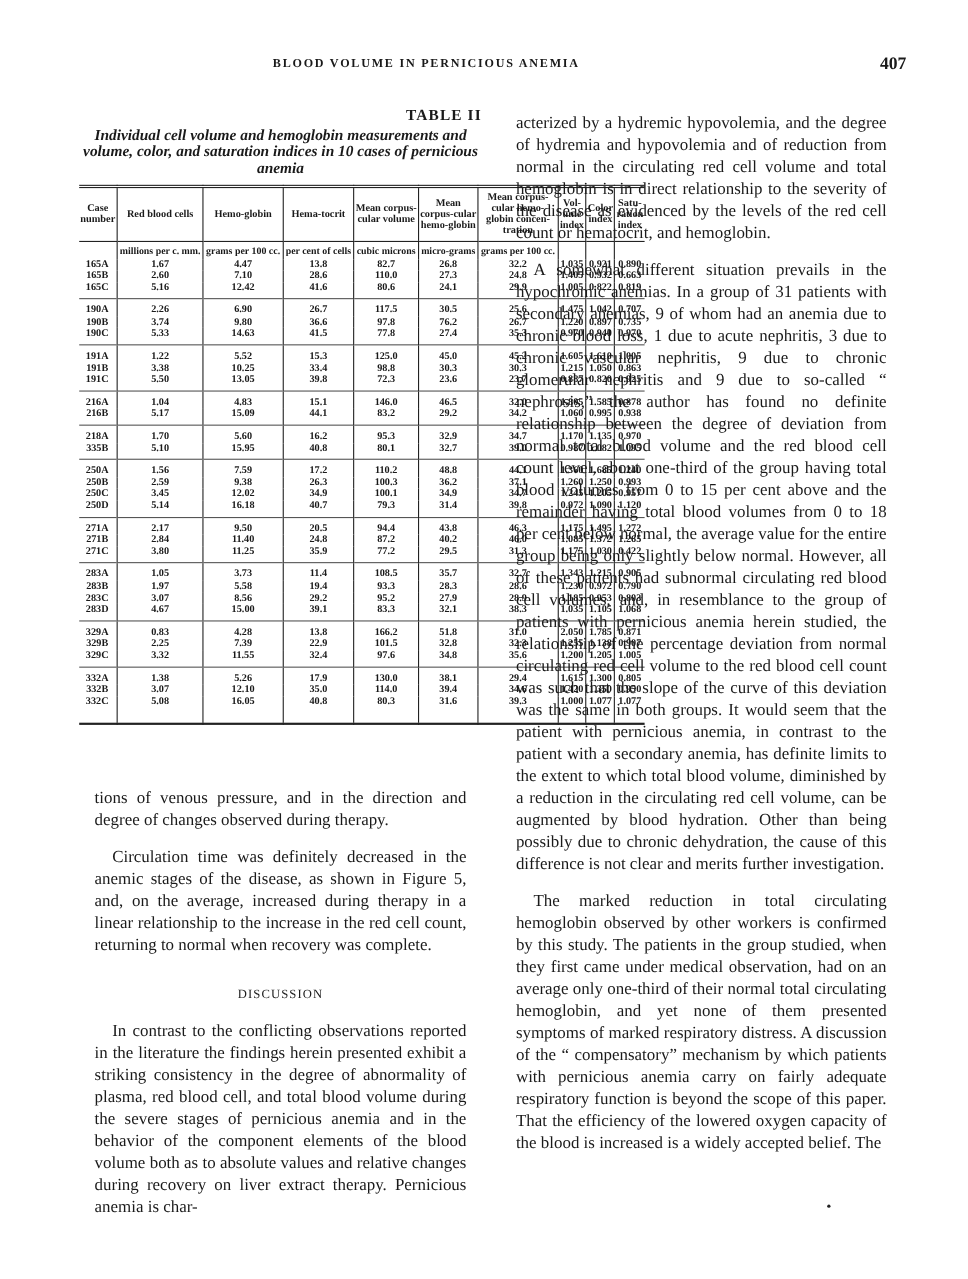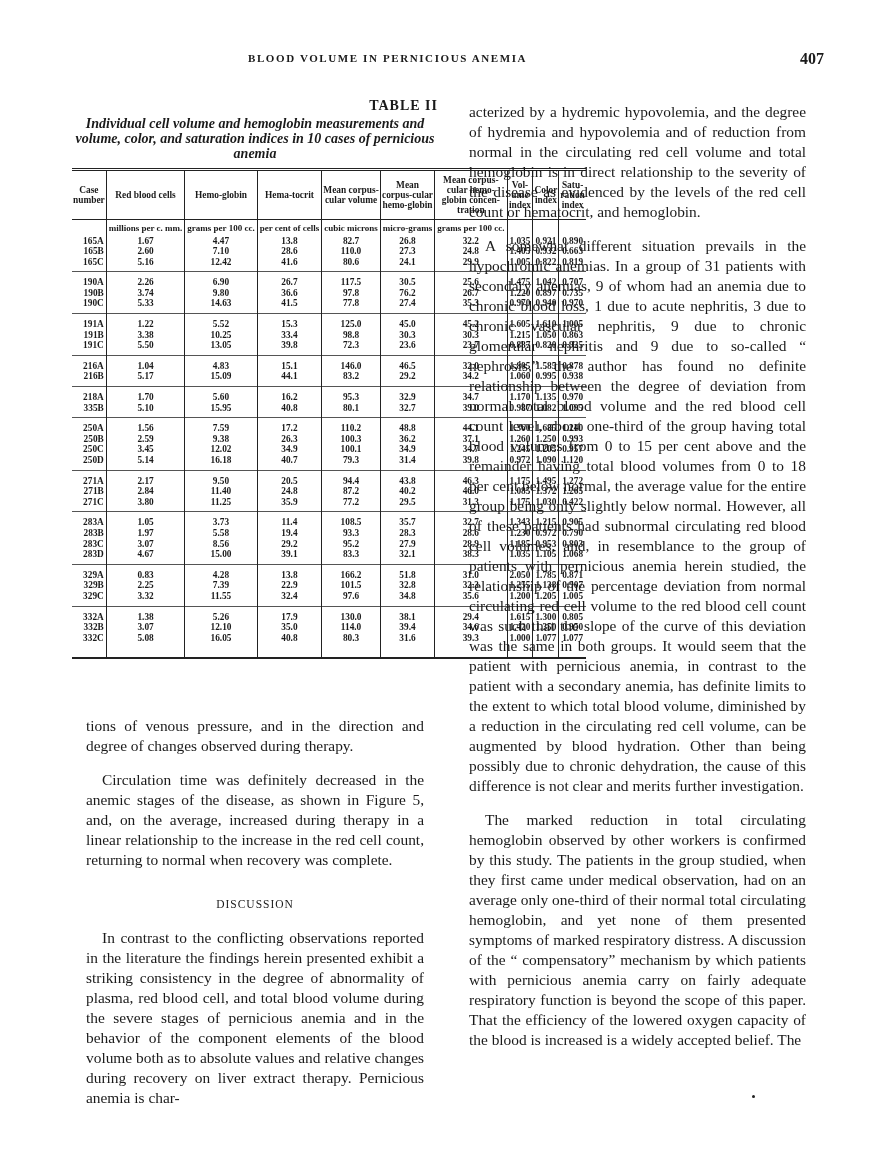--- a/index.html
+++ b/index.html
@@ -11,21 +11,21 @@
   .left-col { position: absolute; left: 72px; top: 88px; width: 366px; }
   .right-col { position: absolute; left: 455px; top: 88px; width: 365px; }
 
   .table-label { text-align: right; font-size: 14px; font-weight: bold; letter-spacing: 1px; margin-bottom: 2px; margin-top: 10px; }
   .table-caption { text-align: center; font-style: italic; font-size: 14px; line-height: 15px; font-weight: bold; margin: 0 -4px; }
 
   table.data { width: 366px; border-collapse: collapse; margin-top: 7px; font-size: 9.3px; font-weight: bold; border-top: 3px double #222; border-bottom: 2px solid #222; }
   table.data th { font-weight: bold; font-size: 9.4px; line-height: 10px; padding: 4px 1px 4px 1px; vertical-align: middle; text-align: center; border-left: 1px solid #222; border-bottom: 1px solid #222; }
   table.data th:first-child { border-left: none; }
   table.data td { border-left: 1px solid #222; padding: 0 2px; line-height: 10.6px; text-align: center; white-space: nowrap; }
-  table.data td:first-child { border-left: none; text-align: right; padding-left: 1px; }
+  table.data td:first-child { border-left: none; text-align: center; padding-left: 1px; }
   table.data tr.units td { font-size: 9px; line-height: 9.5px; padding-top: 4px; padding-bottom: 2px; vertical-align: top; }
   table.data tr.group-start td { padding-top: 5px; border-top: 1px solid #555; }
   table.data tr.group-end td { padding-bottom: 4px; }
   table.data tr.last td { padding-bottom: 14px; }
 
   .body-text { font-size: 15.4px; line-height: 20px; text-align: justify; }
   .body-text p { margin: 14px; text-indent: 0; }
   .body-text p.indent { text-indent: 16px; }
   .section-head { text-align: center; font-size: 11.5px; letter-spacing: 1px; margin: 24px 0 14px 0; font-weight: normal; }
   .left-body { position: absolute; left: 72px; top: 702px; width: 366px; }

